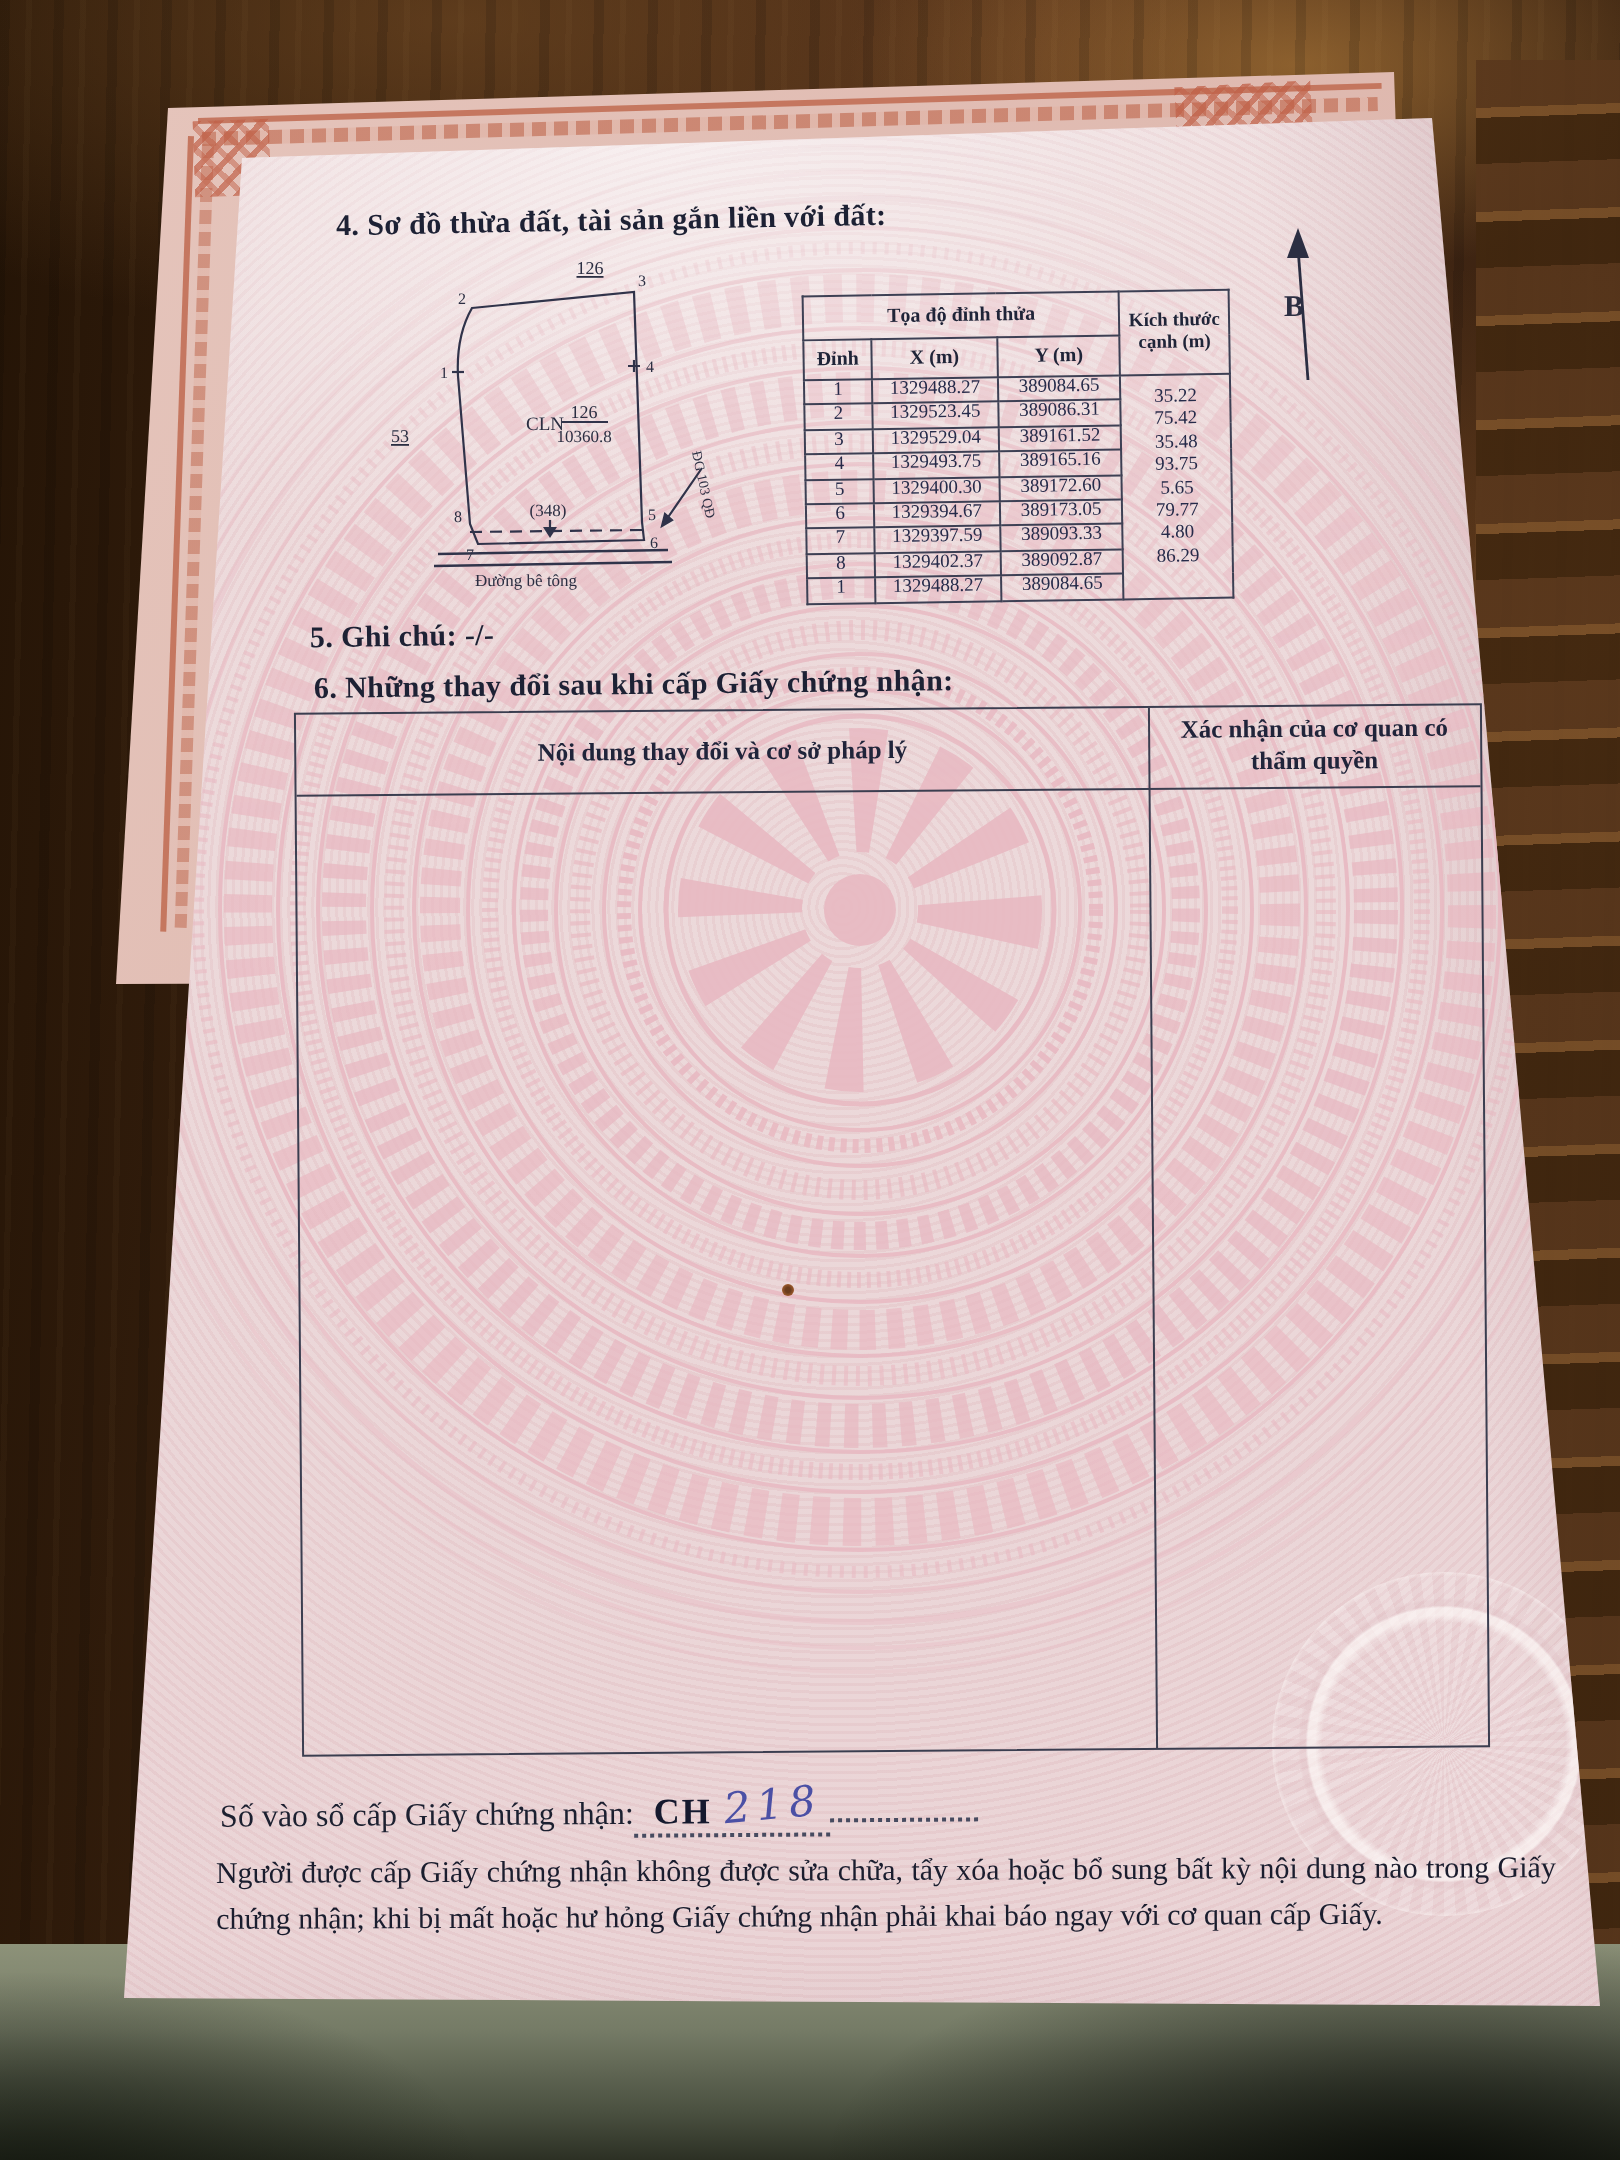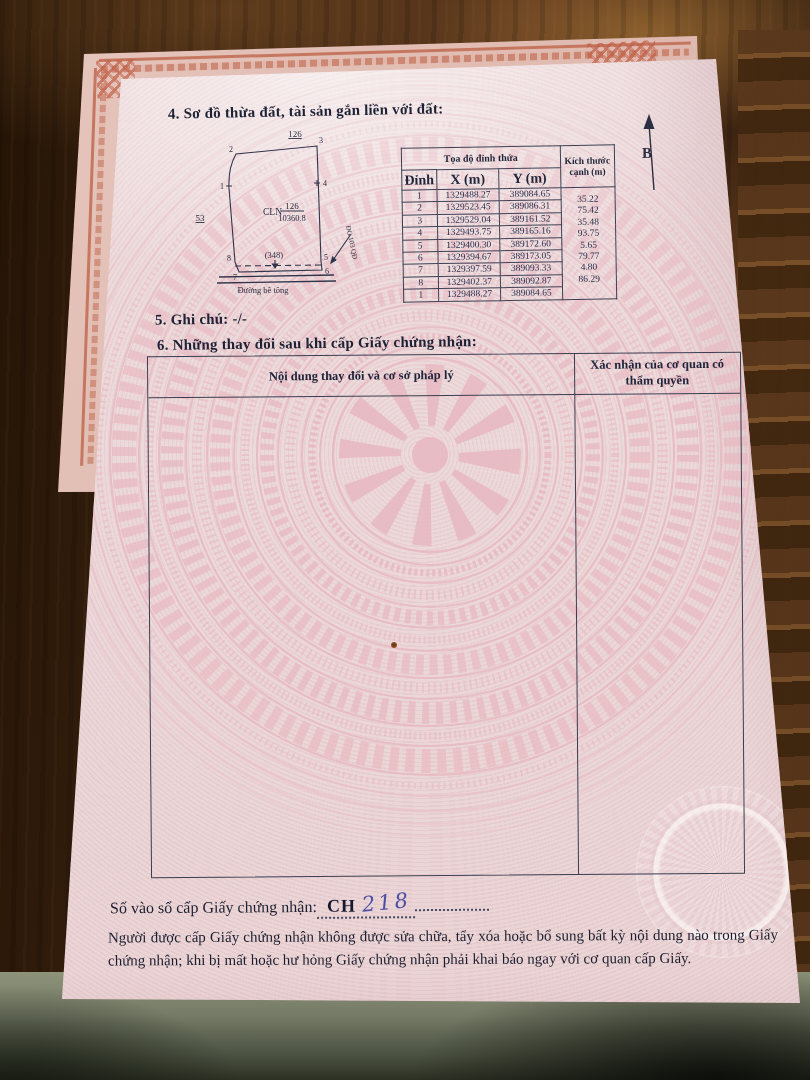--- a/index.html
+++ b/index.html
@@ -64,21 +64,21 @@
   .t5{left:155px;top:311px;transform:rotate(-.8deg);}
   .t6{left:157px;top:335px;transform:rotate(-.7deg);}
   .diagram{position:absolute;left:183px;top:126px;width:238px;height:176px;}
   .north{position:absolute;left:630px;top:108px;width:42px;height:88px;}
   
   .coords{position:absolute;left:402px;top:146px;width:214px;transform:rotate(-.9deg);
     border-collapse:collapse;font-size:9.5px;color:#262b4a;background:rgba(255,255,255,.06);}
   .coords th,.coords td{border:1px solid #3d4054;padding:0;text-align:center;font-weight:600;color:#1f2438;}
   .coords td{font-weight:normal;color:#262b4a;height:11.4px;line-height:11.4px;}
   .coords .h1{height:21px;font-size:10px;}
-  .coords .h2{height:19px;font-size:14px;text-align:center;}
+  .coords .h2{height:19px;font-size:10px;text-align:center;}
   .coords .sizecol{width:56px;font-size:9.5px;line-height:11px;padding:0 0;}
   .sides-cell{vertical-align:top;}
   .sides-cell div{height:11.4px;line-height:11.4px;text-align:center;}
   .sides-pad{height:6px !important;}
   
   .table6{position:absolute;left:149px;top:354px;width:592px;height:520px;
     border:1.4px solid #3b3e50;transform:rotate(-.45deg);}
   .table6 .hdr{position:absolute;left:0;top:0;width:100%;height:40px;border-bottom:1.2px solid #3b3e50;
     display:flex;align-items:center;}
   .table6 .vline{position:absolute;left:72%;top:0;width:0;height:100%;border-left:1.2px solid #3b3e50;}

